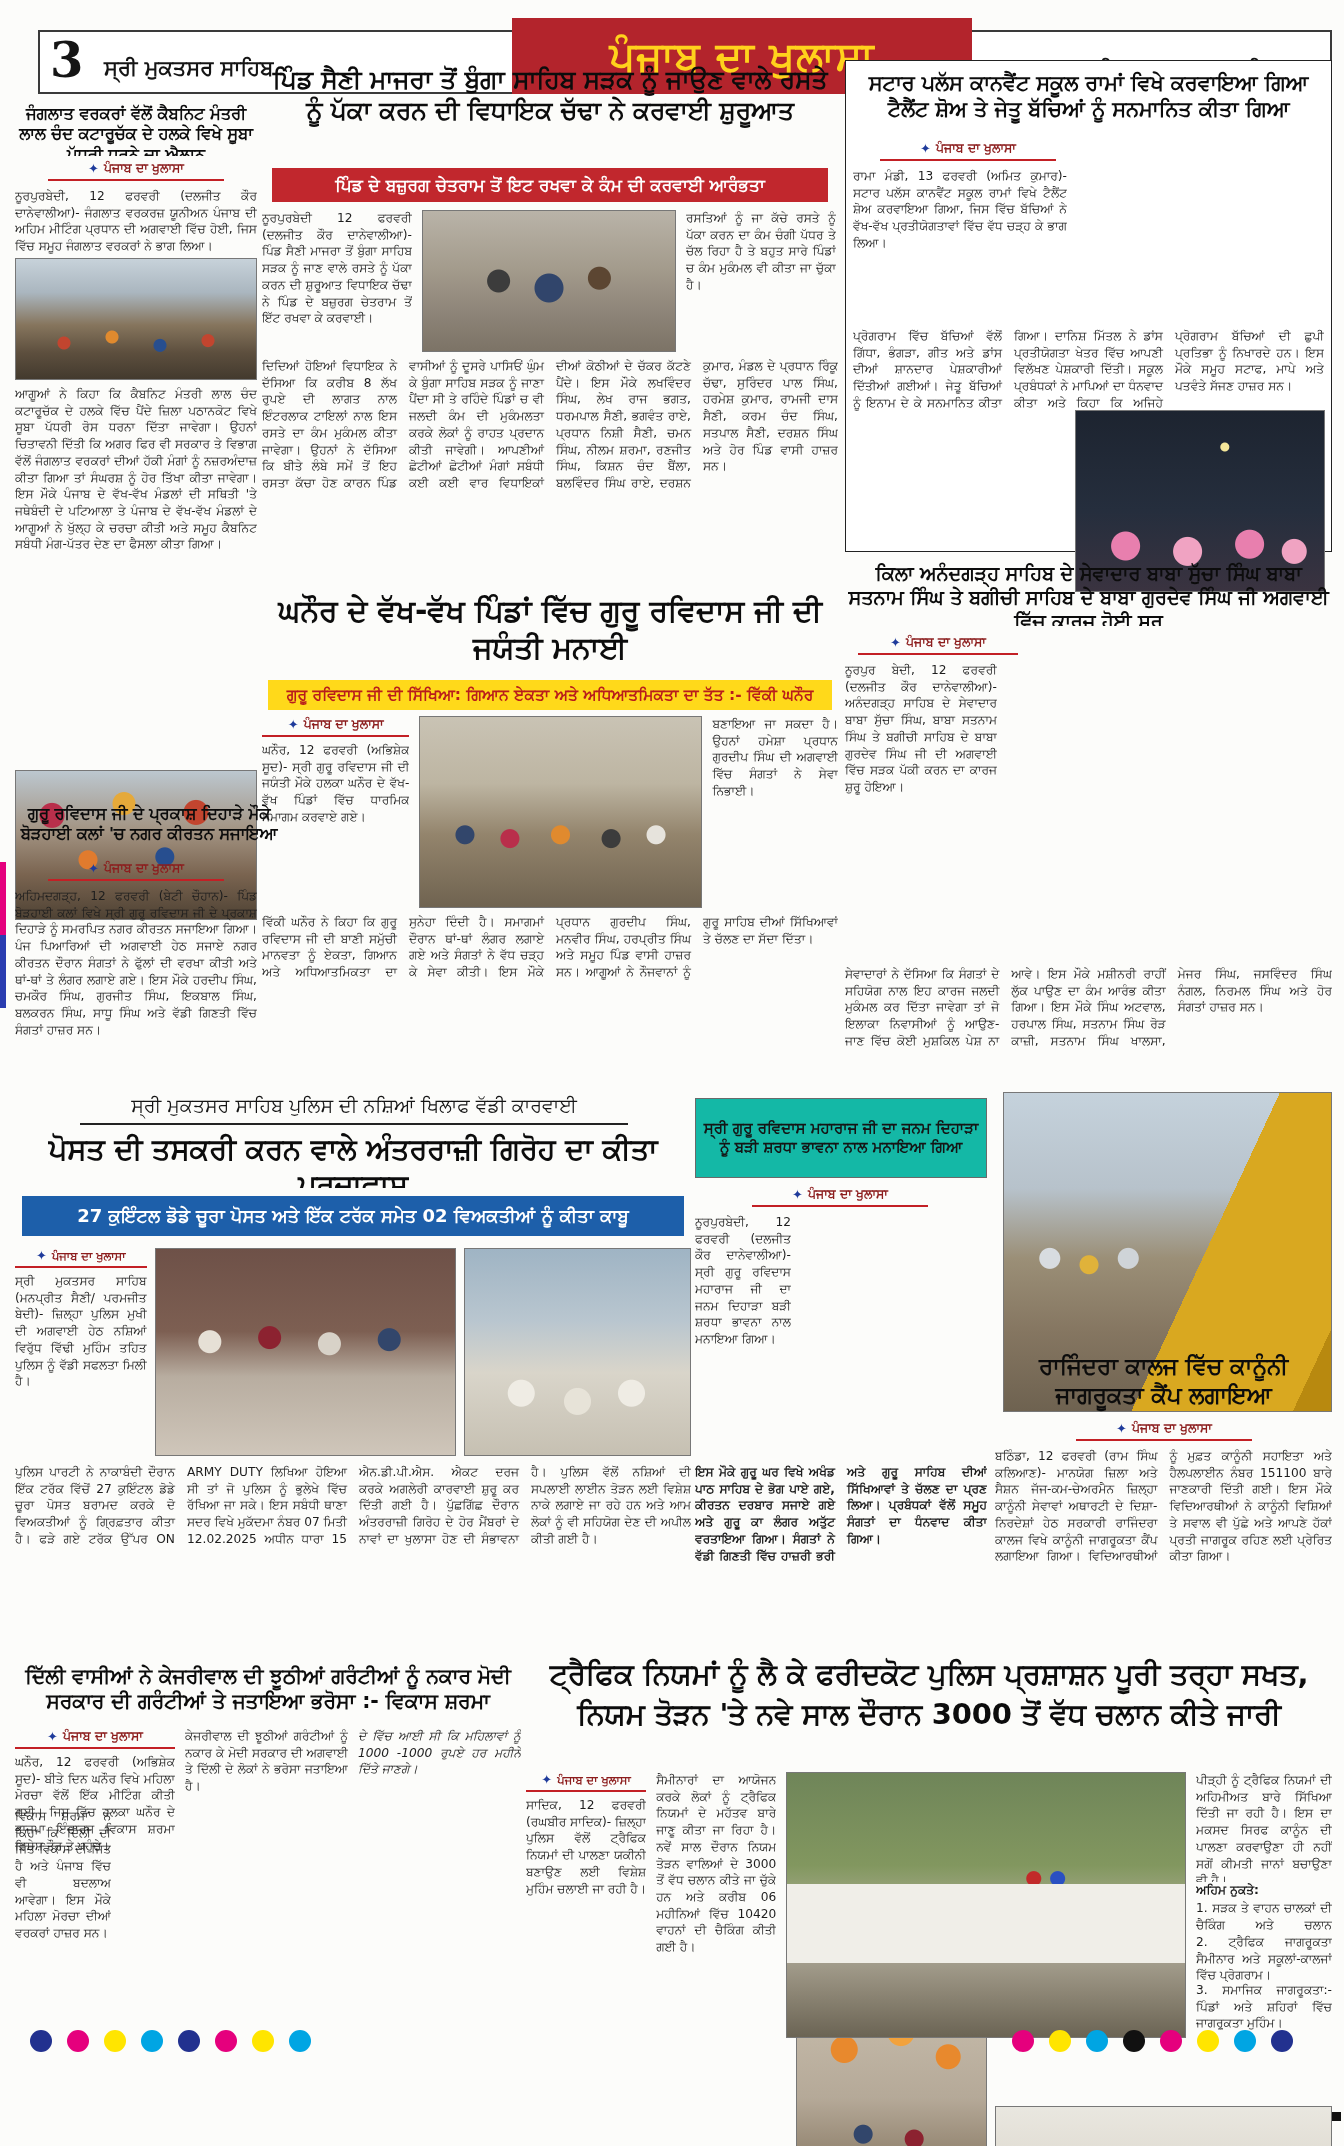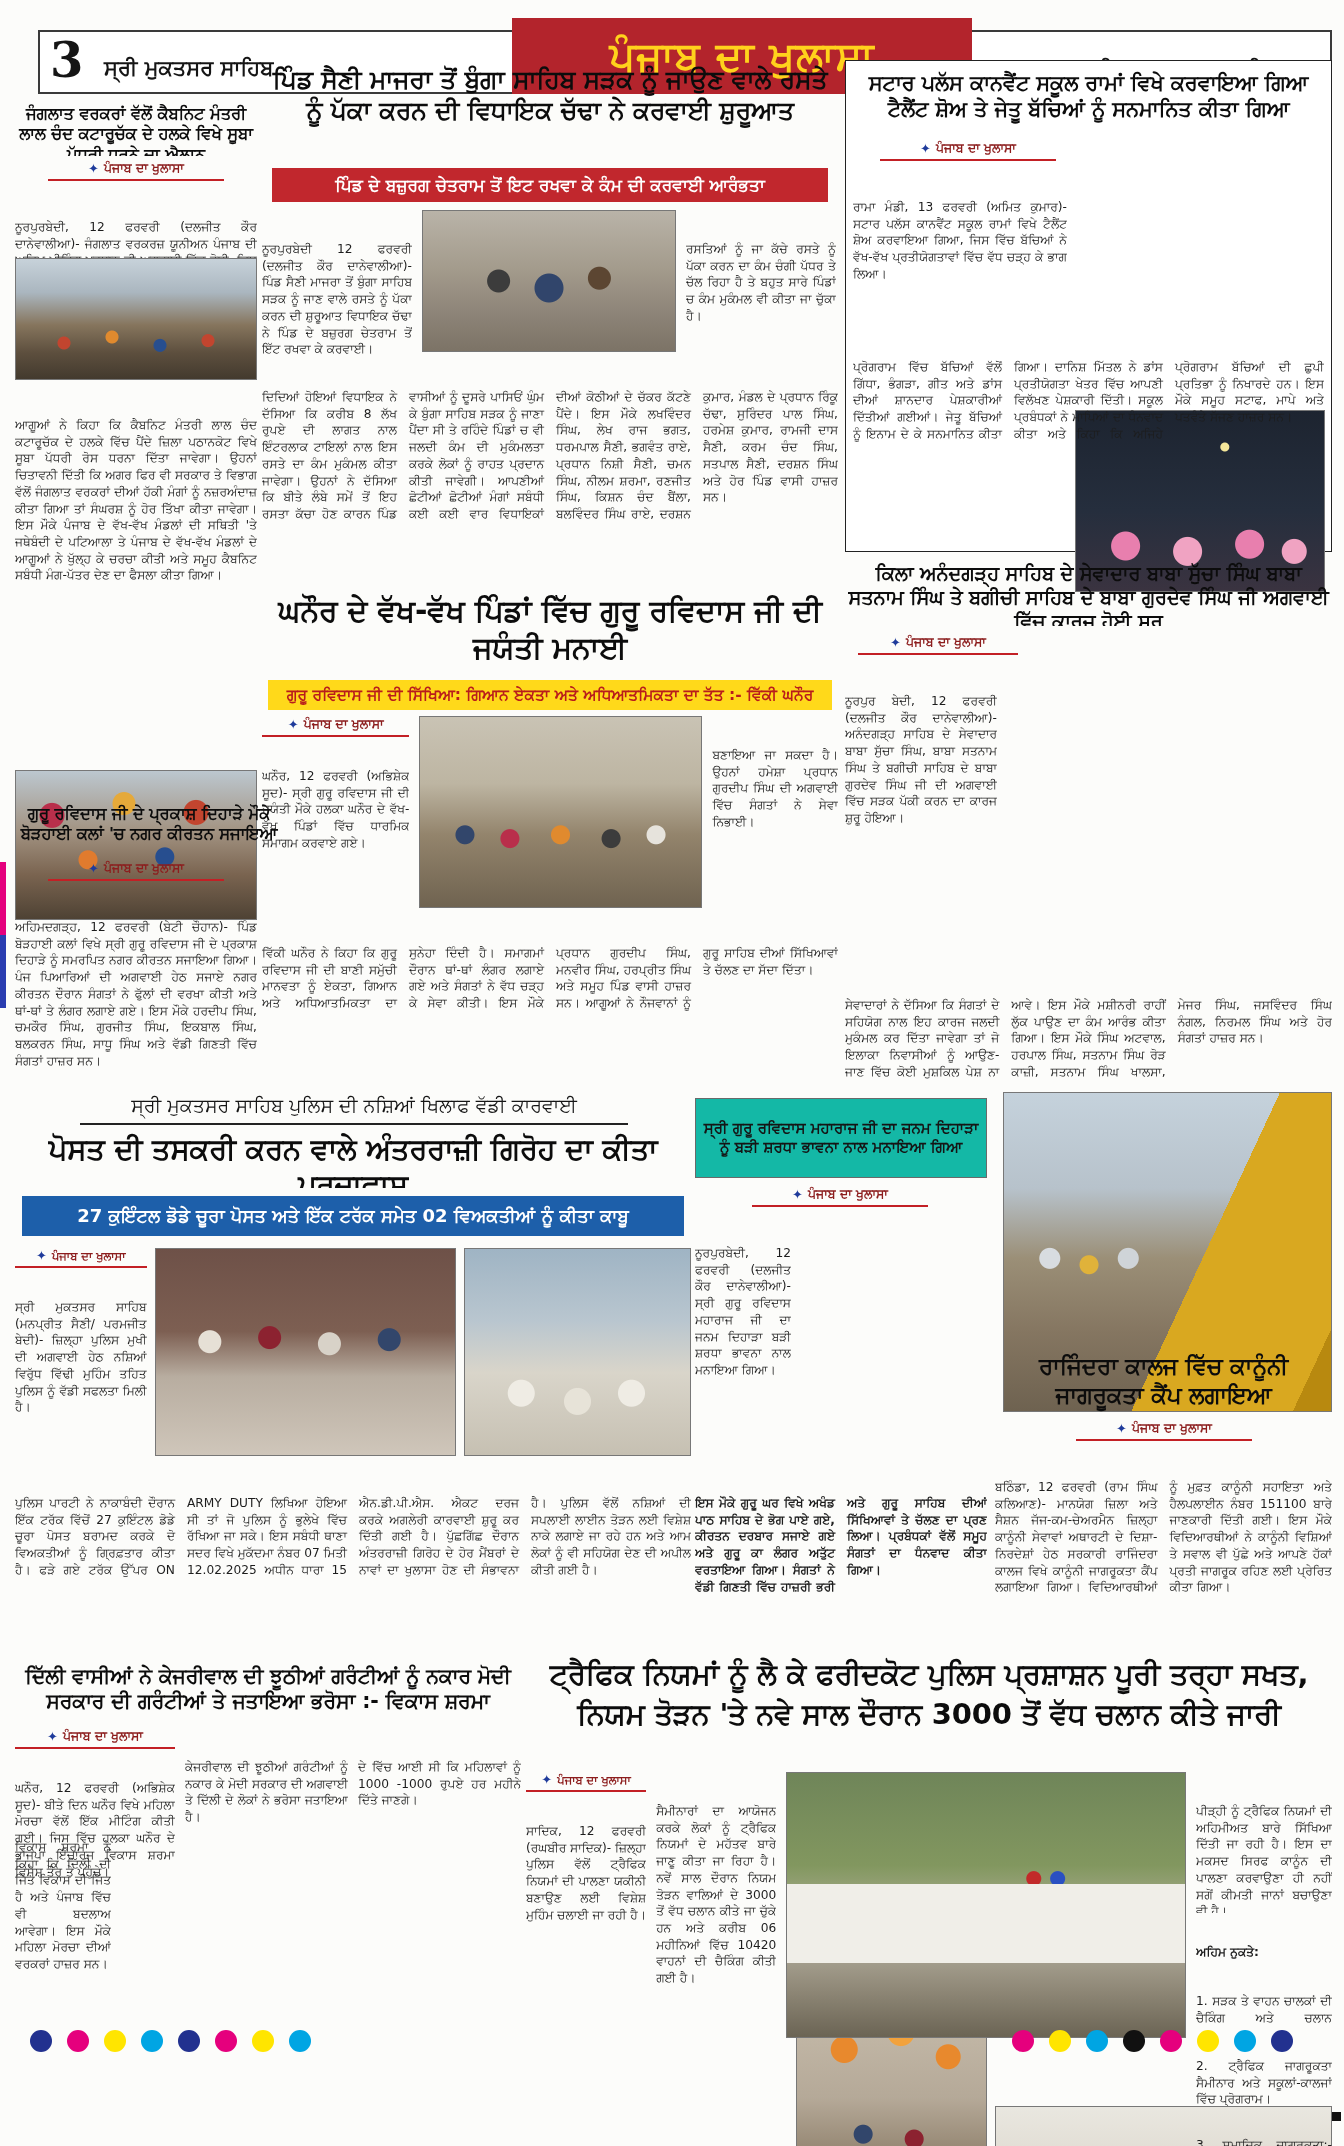--- a/index.html
+++ b/index.html
@@ -1,21 +1,21 @@
 <!DOCTYPE html>
 <html><head>
 <meta charset="utf-8">
 <title>Punjab Da Khulasa - Page 3</title>
 <style>
   html,body{margin:0;padding:0;background:#d9d9d9;}
   .sheet{position:relative;width:1344px;height:2146px;background:#fcfcfa;margin:0 auto;
          font-family:"DejaVu Sans",sans-serif;overflow:hidden;color:#151515;}
   .abs{position:absolute;box-sizing:border-box;}
   .headline{font-weight:800;color:#0c0c0c;text-align:center;line-height:1.24;letter-spacing:-0.2px;}
-  .bodytext{font-size:12.2px;line-height:1.37;text-align:justify;color:#1d1d1d;overflow:hidden;margin-top:31px;}
+  .bodytext{font-size:12.2px;line-height:1.37;text-align:justify;color:#1d1d1d;overflow:hidden;}
   .cols2{column-count:2;column-gap:12px;}
   .cols3{column-count:3;column-gap:12px;}
   .cols4{column-count:4;column-gap:12px;}
   .byline{display:flex;align-items:center;justify-content:center;gap:5px;font-size:12.5px;
           font-weight:700;color:#8c1d1d;border-bottom:2.5px solid #c32025;padding-bottom:3px;}
   .byline .ic{color:#1f3b9b;font-size:13px;}
   .photo{position:relative;border:1px solid #777;overflow:hidden;}
   .bar{display:flex;align-items:center;justify-content:center;font-weight:700;text-align:center;}
   .dotrow{display:flex;gap:15px;}
   .dot{width:22px;height:22px;border-radius:50%;}
@@ -182,21 +182,21 @@
   <div class="abs headline" style="left:15px;top:1664px;width:506px;height:58px;font-size:20.5px;overflow:hidden;">ਦਿੱਲੀ ਵਾਸੀਆਂ ਨੇ ਕੇਜਰੀਵਾਲ ਦੀ ਝੂਠੀਆਂ ਗਰੰਟੀਆਂ ਨੂੰ ਨਕਾਰ ਮੋਦੀ ਸਰਕਾਰ ਦੀ ਗਰੰਟੀਆਂ ਤੇ ਜਤਾਇਆ ਭਰੋਸਾ :- ਵਿਕਾਸ ਸ਼ਰਮਾ</div>
   <div class="abs" style="left:15px;top:1728px;width:506px;height:132px;display:flex;gap:10px;">
     <div style="width:160px;">
       <div class="byline" style="margin-bottom:5px;">
         <span class="ic">✦</span>
         <span>ਪੰਜਾਬ ਦਾ ਖੁਲਾਸਾ</span>
       </div>
       <div class="bodytext" style="height:102px;">ਘਨੌਰ, 12 ਫਰਵਰੀ (ਅਭਿਸ਼ੇਕ ਸੂਦ)- ਬੀਤੇ ਦਿਨ ਘਨੌਰ ਵਿਖੇ ਮਹਿਲਾ ਮੋਰਚਾ ਵੱਲੋਂ ਇੱਕ ਮੀਟਿੰਗ ਕੀਤੀ ਗਈ। ਜਿਸ ਵਿੱਚ ਹਲਕਾ ਘਨੌਰ ਦੇ ਭਾਜਪਾ ਇੰਚਾਰਜ ਵਿਕਾਸ ਸ਼ਰਮਾ ਵਿਸ਼ੇਸ਼ ਤੌਰ ਤੇ ਪਹੁੰਚੇ।</div>
     </div>
     <div class="bodytext" style="width:163px;height:132px;">ਕੇਜਰੀਵਾਲ ਦੀ ਝੂਠੀਆਂ ਗਰੰਟੀਆਂ ਨੂੰ ਨਕਾਰ ਕੇ ਮੋਦੀ ਸਰਕਾਰ ਦੀ ਅਗਵਾਈ ਤੇ ਦਿੱਲੀ ਦੇ ਲੋਕਾਂ ਨੇ ਭਰੋਸਾ ਜਤਾਇਆ ਹੈ।</div>
-    <div class="bodytext" style="width:163px;height:132px;">ਦੇ ਵਿੱਚ ਆਈ ਸੀ ਕਿ ਮਹਿਲਾਵਾਂ ਨੂੰ 1000 -1000 ਰੁਪਏ ਹਰ ਮਹੀਨੇ ਦਿੱਤੇ ਜਾਣਗੇ।</div>
+    <div class="bodytext" style="width:163px;height:132px;font-style:italic;">ਦੇ ਵਿੱਚ ਆਈ ਸੀ ਕਿ ਮਹਿਲਾਵਾਂ ਨੂੰ 1000 -1000 ਰੁਪਏ ਹਰ ਮਹੀਨੇ ਦਿੱਤੇ ਜਾਣਗੇ।</div>
   </div>
   <div class="abs bodytext" style="left:15px;top:1808px;width:96px;height:172px;">ਵਿਕਾਸ ਸ਼ਰਮਾ ਨੇ ਕਿਹਾ ਕਿ ਦਿੱਲੀ ਦੀ ਜਿੱਤ ਵਿਕਾਸ ਦੀ ਜਿੱਤ ਹੈ ਅਤੇ ਪੰਜਾਬ ਵਿੱਚ ਵੀ ਬਦਲਾਅ ਆਵੇਗਾ। ਇਸ ਮੌਕੇ ਮਹਿਲਾ ਮੋਰਚਾ ਦੀਆਂ ਵਰਕਰਾਂ ਹਾਜ਼ਰ ਸਨ।</div>
 
   <div class="abs headline" style="left:526px;top:1654px;width:806px;height:110px;font-size:29px;font-weight:900;line-height:1.38;overflow:hidden;">ਟ੍ਰੈਫਿਕ ਨਿਯਮਾਂ ਨੂੰ ਲੈ ਕੇ ਫਰੀਦਕੋਟ ਪੁਲਿਸ ਪ੍ਰਸ਼ਾਸ਼ਨ ਪੂਰੀ ਤਰ੍ਹਾ ਸਖਤ, ਨਿਯਮ ਤੋੜਨ 'ਤੇ ਨਵੇ ਸਾਲ ਦੌਰਾਨ 3000 ਤੋਂ ਵੱਧ ਚਲਾਨ ਕੀਤੇ ਜਾਰੀ</div>
   <div class="abs" style="left:526px;top:1772px;width:806px;height:266px;display:flex;gap:10px;">
     <div style="width:122px;">
       <div class="byline" style="margin-bottom:5px;font-size:11.5px;">
         <span class="ic">✦</span>
         <span>ਪੰਜਾਬ ਦਾ ਖੁਲਾਸਾ</span>
       </div>

